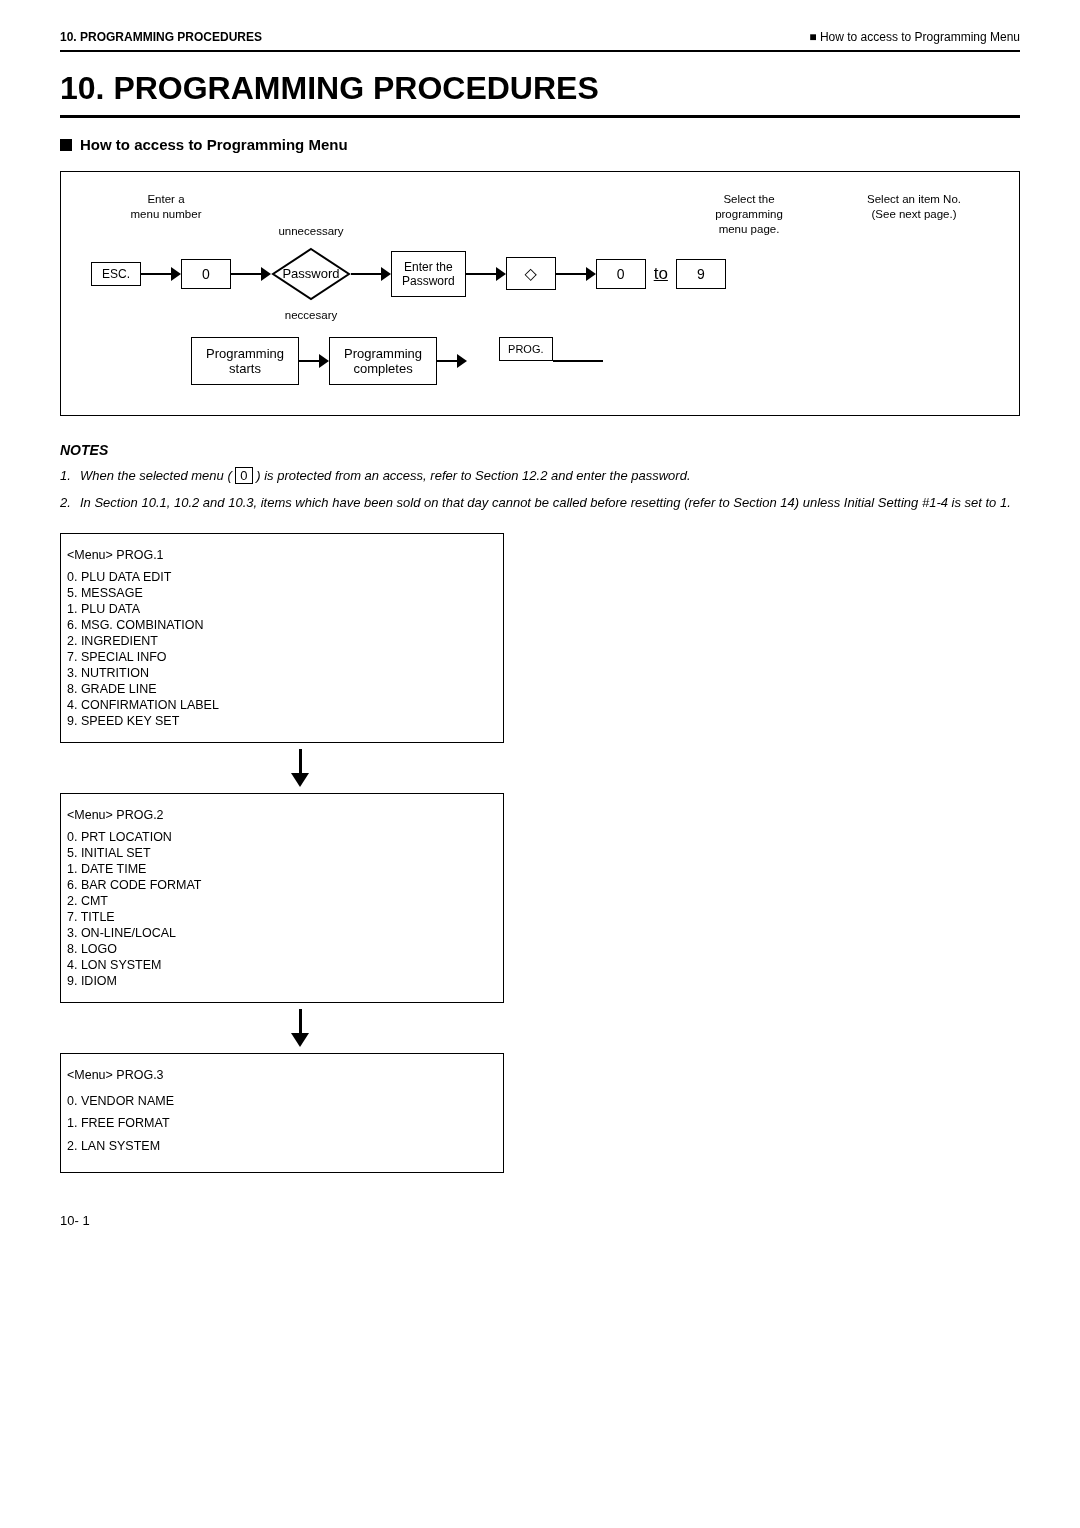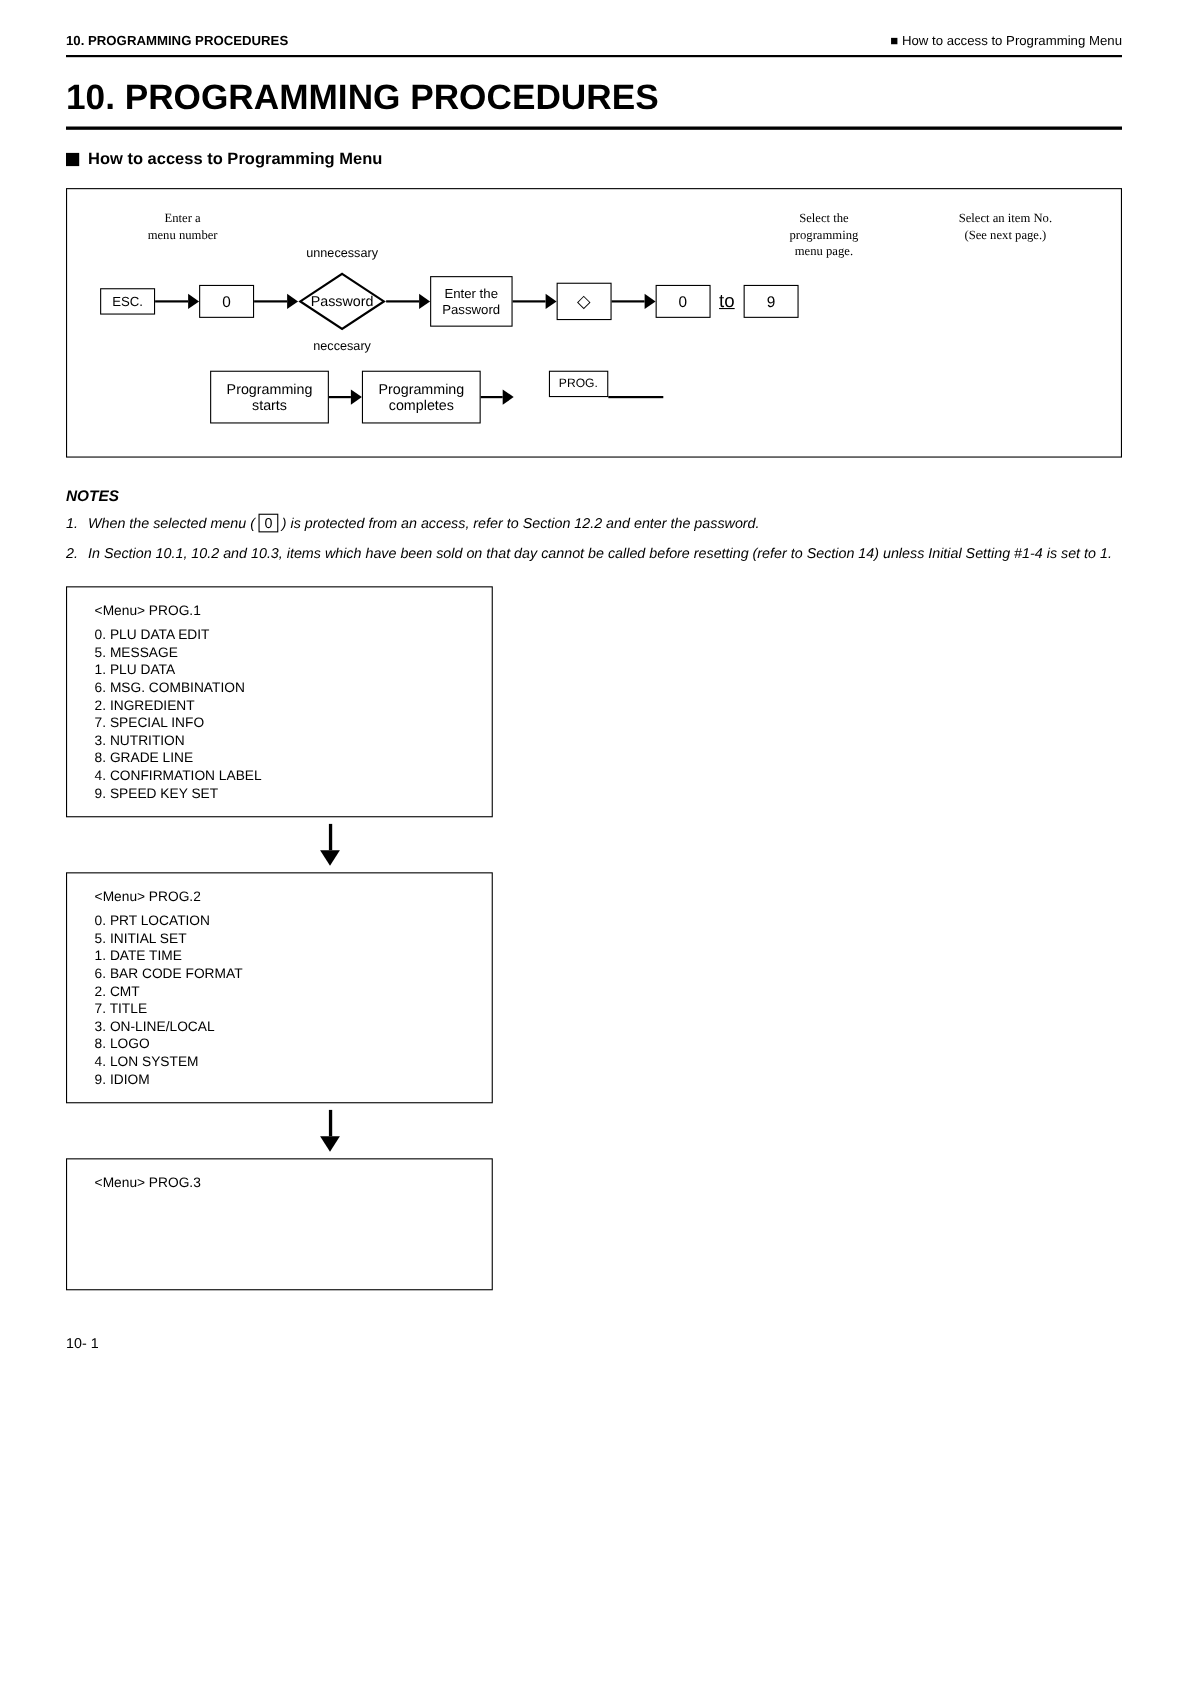--- a/index.html
+++ b/index.html
@@ -100,23 +100,23 @@
       display: inline-block;
       border: 1.5px solid #000;
       padding: 0 4px;
       font-style: normal;
       font-size: 13px;
       line-height: 1.2;
     }
     
     .menu-block {
       border: 1.5px solid #000;
-      padding: 14px 25px;
+      padding: 14px 6px;
       margin-bottom: 0;
-      width: 388px;
+      width: 444px;
       font-size: 12.5px;
     }
     .menu-title {
       font-size: 12.5px;
       margin-bottom: 8px;
     }
     .menu-items-grid {
       display: grid;
       grid-template-columns: 1fr;
       gap: 2px 10px;
@@ -182,21 +182,21 @@
   <span>10.</span>&nbsp;<span>PROGRAMMING PROCEDURES</span>
 </div>
 
 <div class="section-title">
   <span class="bullet"></span>
   <span>How to access to Programming Menu</span>
 </div>
 
 <div class="flow-diagram">
 
-  <div style="display:flex; align-items:flex-start; margin-bottom: 10px; position:relative;font-family:Liberation Serif, serif;">
+  <div style="display:flex; align-items:flex-start; margin-bottom: 10px; position:relative;">
 
     <div style="width:90px; text-align:center; font-size:11.5px; line-height:1.3; margin-left:30px;">Enter a<br>menu number</div>
     <div style="width:60px;"></div>
     <div style="width:80px;"></div>
 
     <div style="flex:1;"></div>
 
     <div style="width:120px; text-align:center; font-size:11.5px; line-height:1.3; margin-left:20px;">Select the<br>programming<br>menu page.</div>
     <div style="width:30px;"></div>
 
@@ -334,15 +334,20 @@
 
 <div class="down-arrow-container">
   <div class="big-arrow-down">
     <div class="shaft"></div>
     <div class="head"></div>
   </div>
 </div>
 
 <div class="menu-block" style="min-height:120px;">
   <div class="menu-title">&lt;Menu&gt; PROG.3</div>
+  <div style="font-size:12.5px; line-height:1.8;">
+    <div>0. VENDOR NAME</div>
+    <div>1. FREE FORMAT</div>
+    <div>2. LAN SYSTEM</div>
+  </div>
 </div>
 
 <div class="page-number">10- 1</div>
 
 </body></html>

